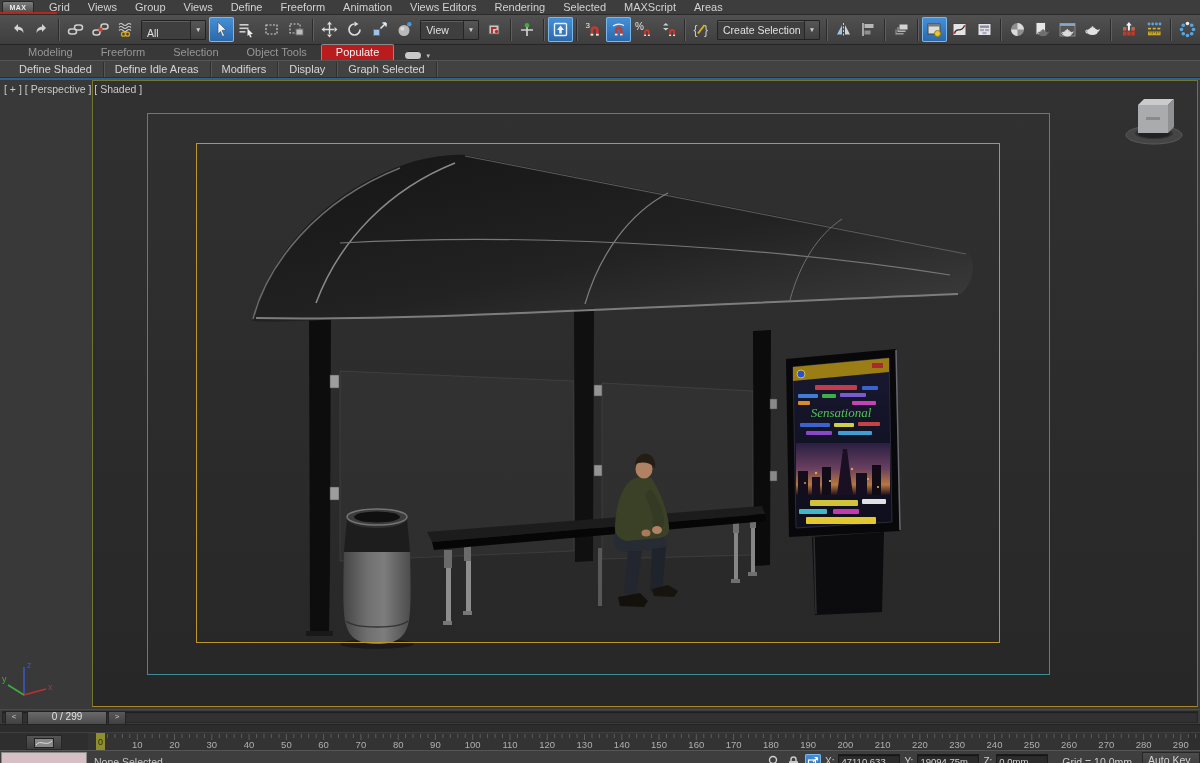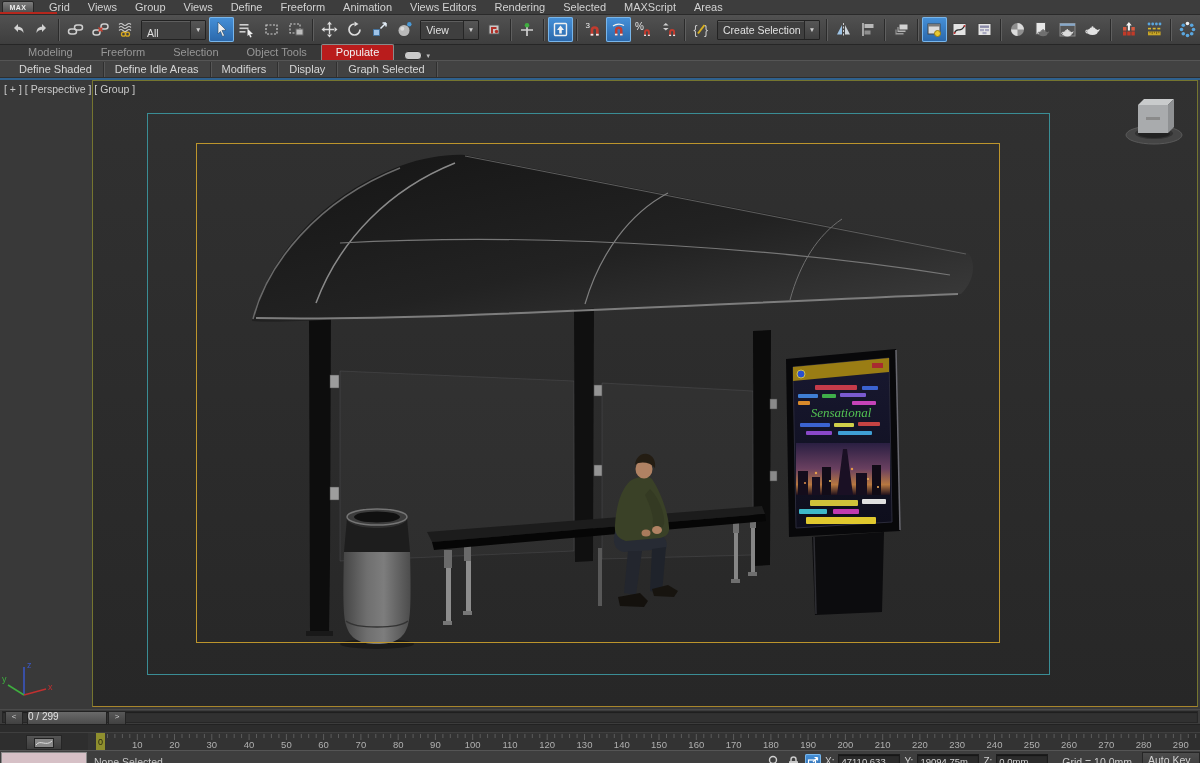--- a/index.html
+++ b/index.html
@@ -48,21 +48,21 @@
   .vp-label{position:absolute;left:4px;top:3px;font-size:10.5px;color:#c9c9c9;display:flex;gap:3px;z-index:5}
   .vp-label span{white-space:pre}
 
   
   .timeslider{height:14px;background:#3c3c3c;position:relative;border-top:1px solid #4a4a4a}
   .ts-channel{position:absolute;left:2px;right:2px;top:1px;bottom:1px;background:#313131;
               border:1px solid #262626;box-shadow:inset 0 1px 1px rgba(0,0,0,.4)}
   .ts-arrow{position:absolute;top:1px;width:16px;height:12px;background:linear-gradient(#585858,#414141);
             border:1px solid #242424;color:#cfcfcf;font-size:8px;line-height:10px;text-align:center;border-radius:1px}
   .ts-handle{position:absolute;left:27px;top:1px;width:78px;height:12px;background:linear-gradient(#6a6a6a,#4c4c4c);
-             border:1px solid #222;color:#e2e2e2;font-size:10px;line-height:10px;border-radius:1px}
+             border:1px solid #222;color:#e2e2e2;font-size:10px;line-height:10px;text-align:center;border-radius:1px}
 
   
   .trackgap{height:7px;background:#2c2c2c;border-top:1px solid #222}
   .trackbar{height:17px;background:#2e2e2e;position:relative;border-top:1px solid #3f3f3f}
   .mini-curve-btn{position:absolute;left:26px;top:2px;width:34px;height:13px;background:linear-gradient(#555,#3d3d3d);
                   border:1px solid #262626;display:flex;align-items:center;justify-content:center}
 
   
   .statusbar{height:21px;background:#3e3e3e;border-top:1px solid #555;display:flex;align-items:center;position:relative;overflow:hidden}
   .listener{position:absolute;left:1px;top:1px;width:84px;height:18px;border:1px solid #8a8a8a}
@@ -635,21 +635,21 @@
       <line x1="24" y1="692" x2="46" y2="686" stroke="#c03030" stroke-width="1.5"></line>
       <text x="27" y="665" font-size="9" fill="#3a57c8">z</text>
       <text x="2" y="679" font-size="9" fill="#3fae3f">y</text>
       <text x="48" y="687" font-size="9" fill="#c03030">x</text>
     </g>
   </svg>
 
   <div class="vp-label">
     <span>[ + ]</span>
     <span>[ Perspective ]</span>
-    <span>[ Group ]</span>
+    <span>[ Shaded ]</span>
   </div>
 </div>
 
 <div class="timeslider">
   <div class="ts-channel"></div>
   <div class="ts-arrow" style="left:5px">&lt;</div>
   <div class="ts-handle">0 / 299</div>
   <div class="ts-arrow" style="left:108px">&gt;</div>
 </div>
 

